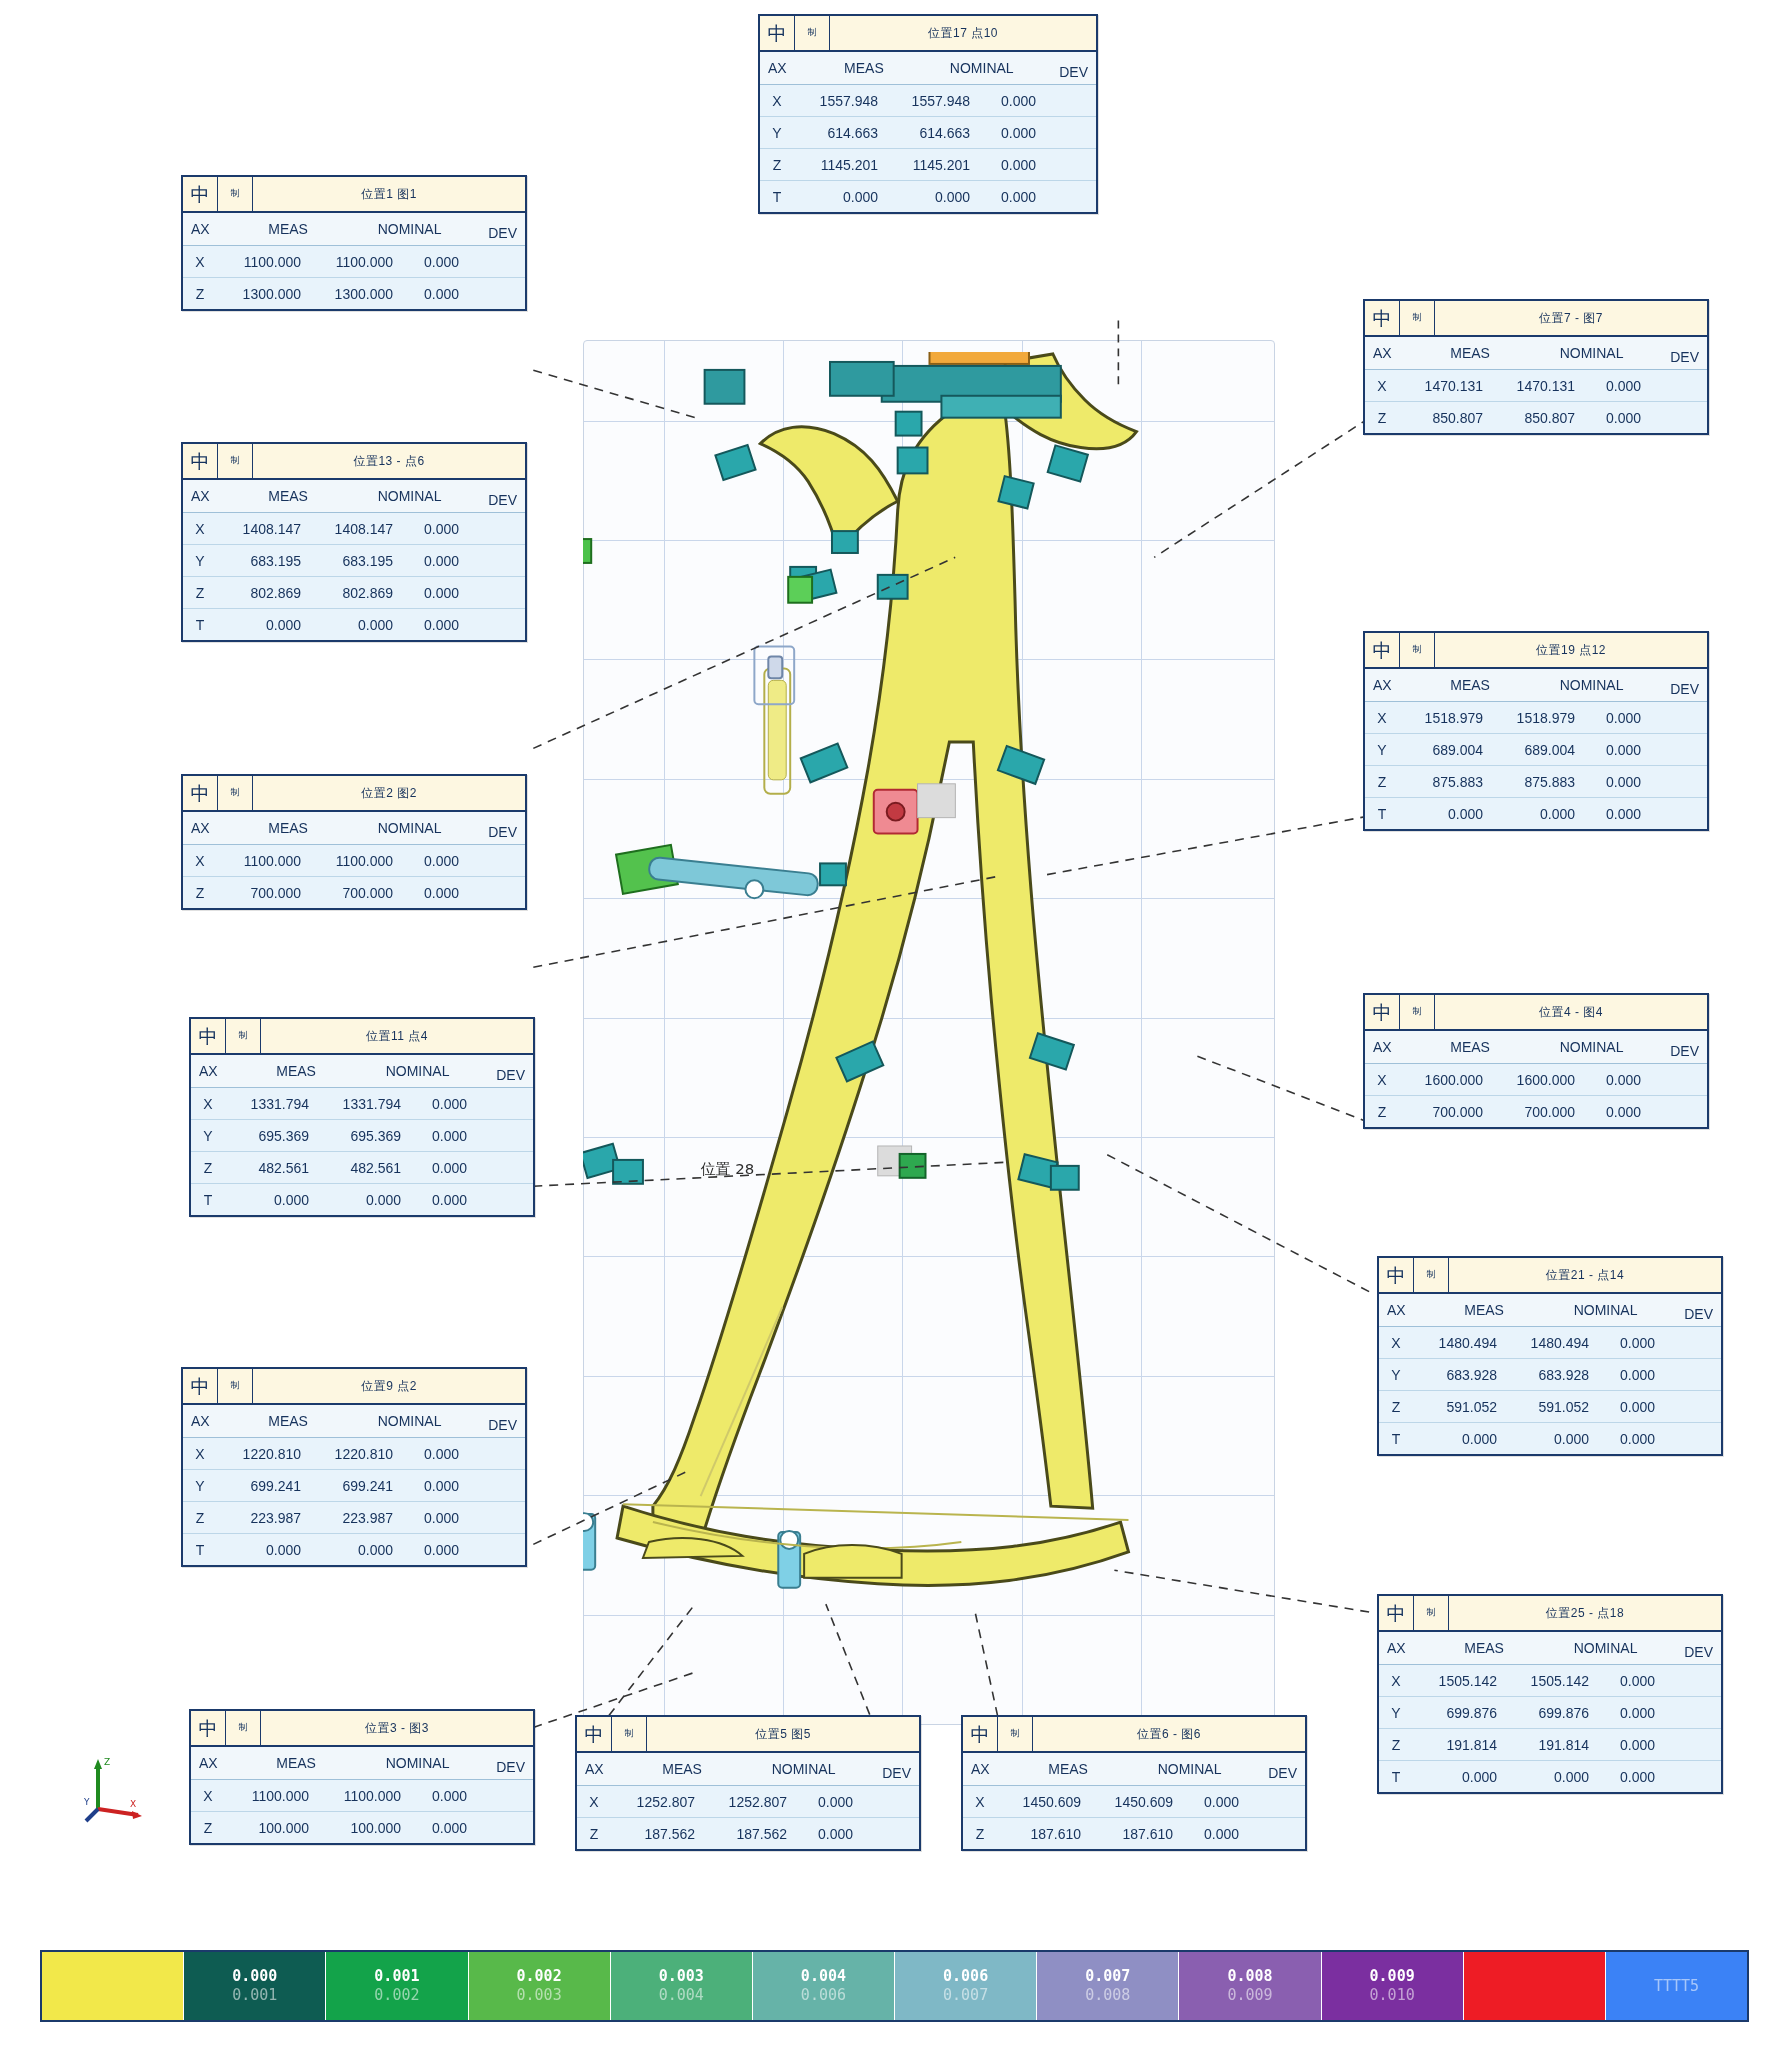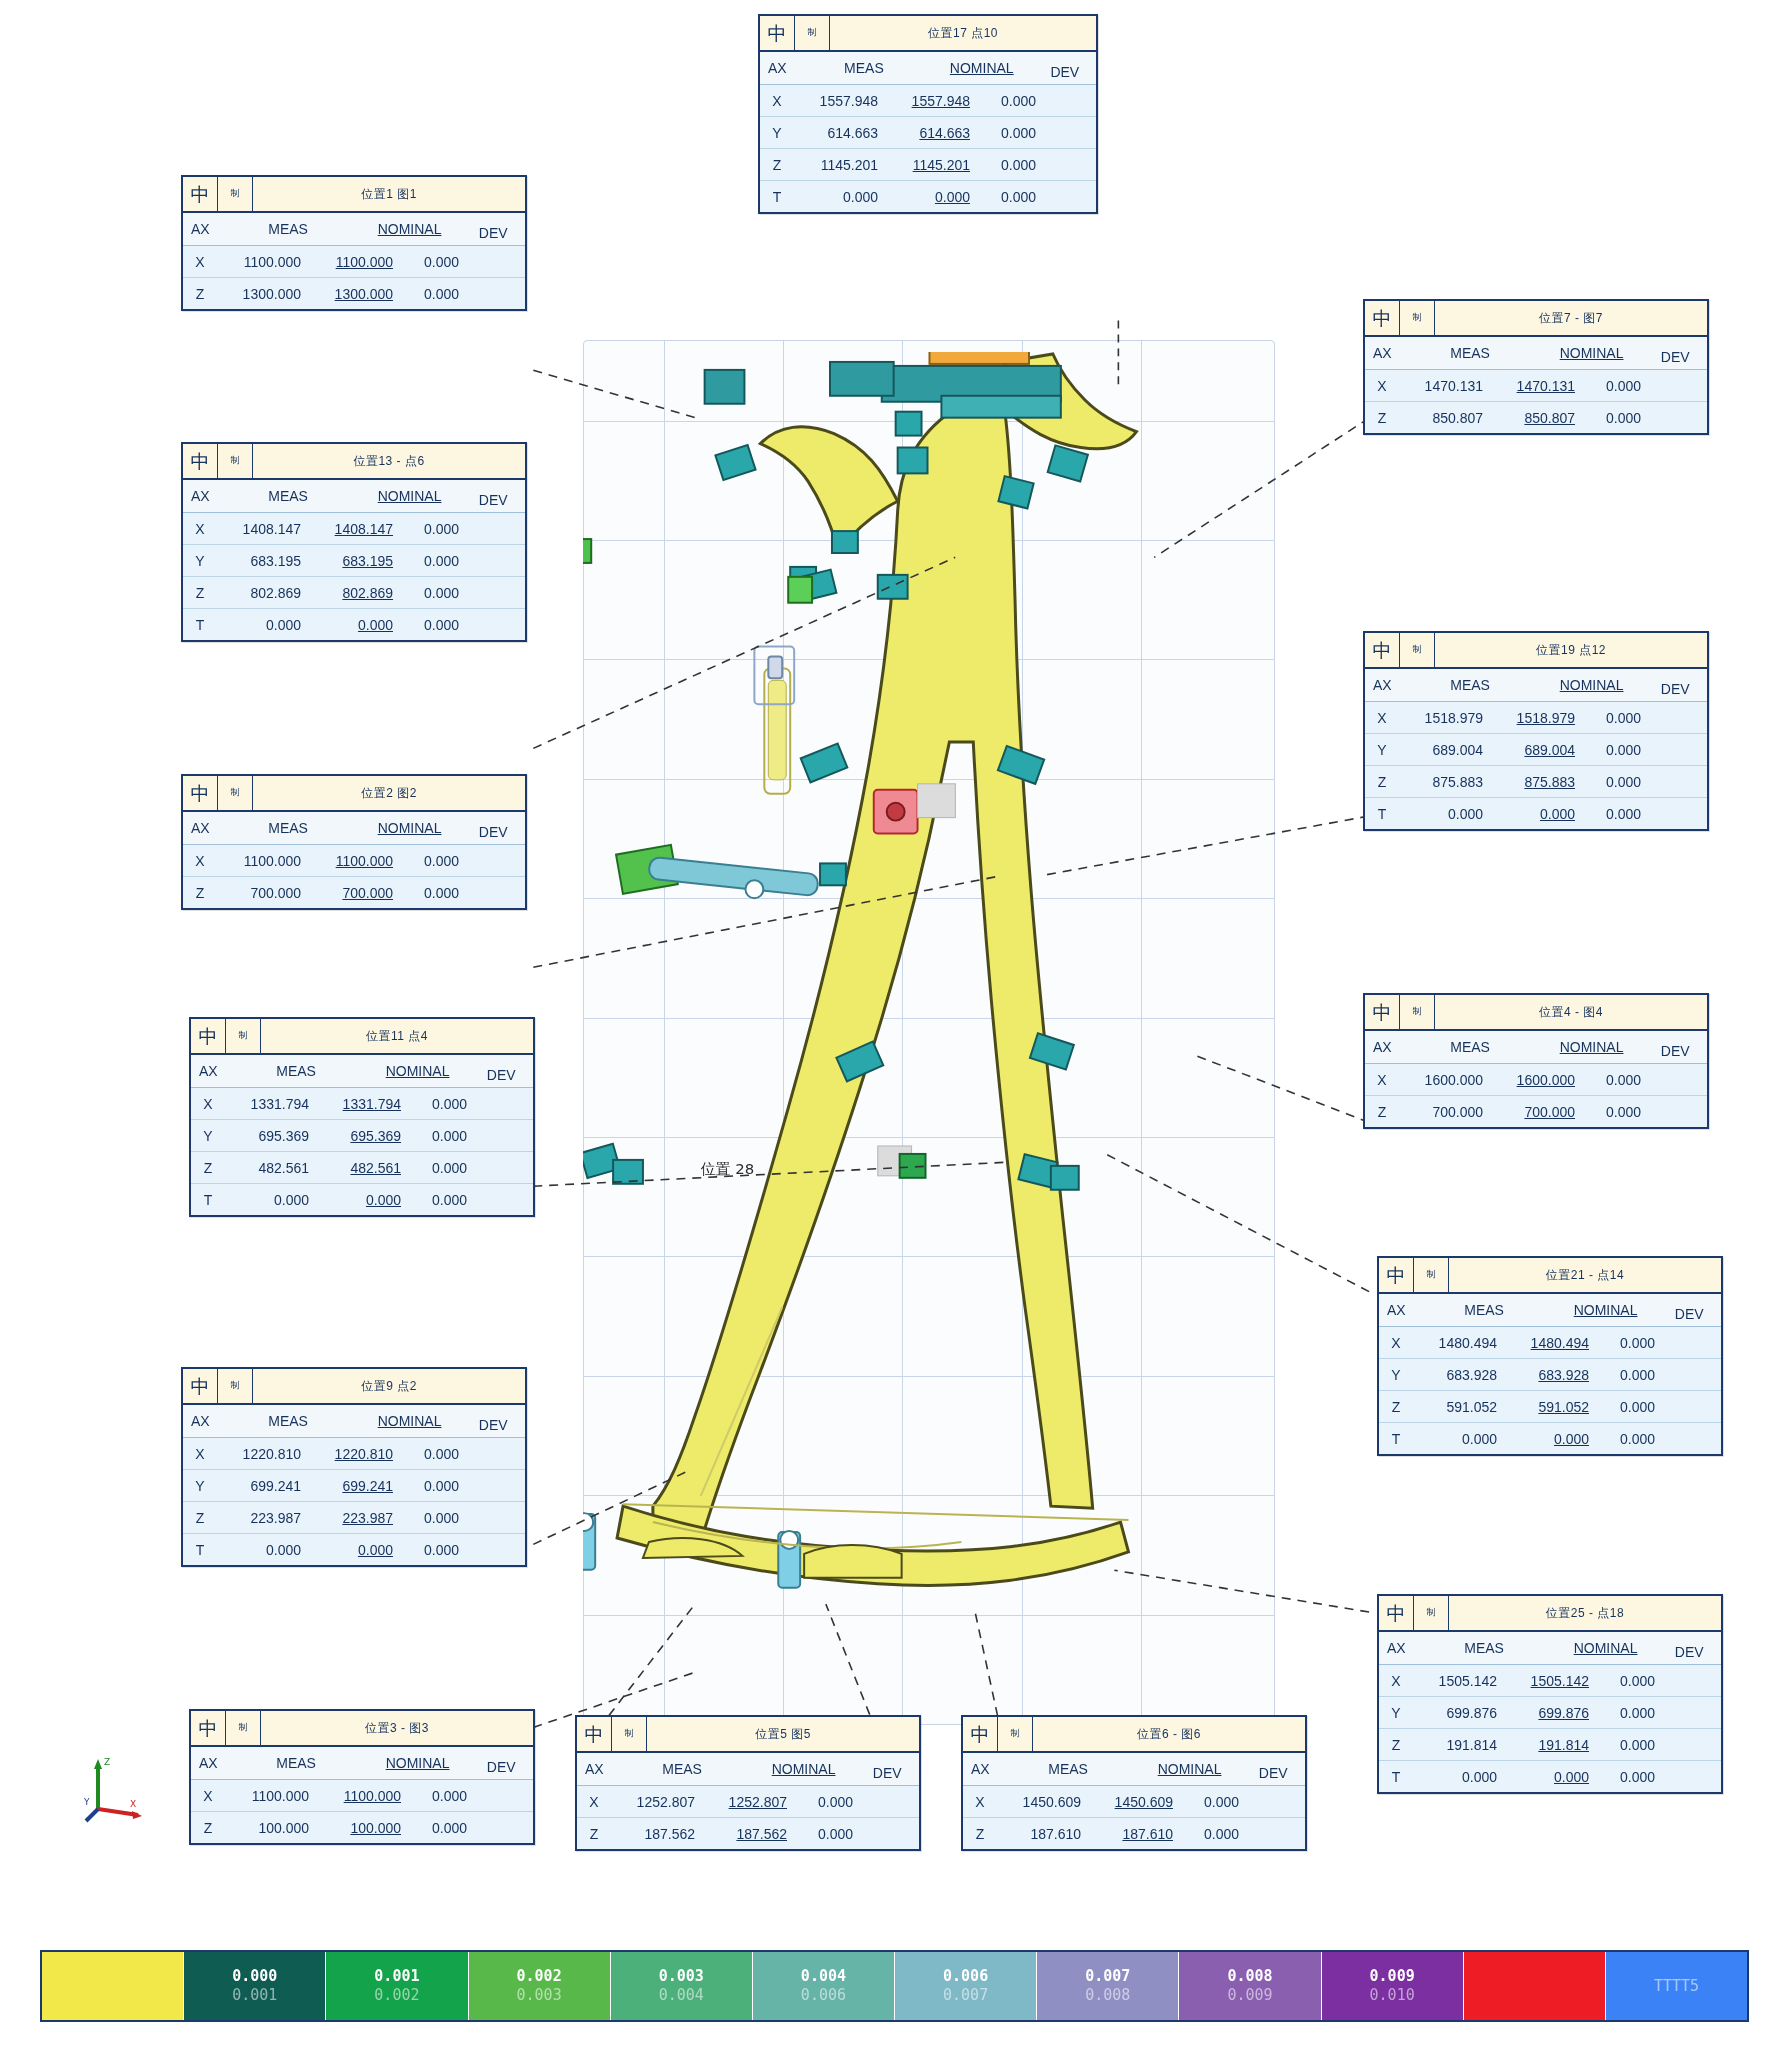--- a/index.html
+++ b/index.html
@@ -110,26 +110,26 @@
     height: 31px;
     align-items: center;
     border-bottom: 1px solid #bcd6e8;
     font-size: 14px;
     color: #16325c;
     background: #e8f3fb;
   }
   .mt-row:last-child { border-bottom: none; }
   .c-ax { width: 34px; text-align: center; }
   .c-meas { width: 84px; text-align: right; }
-  .c-nom  { width: 92px; text-align: right; text-decoration: underline; }
+  .c-nom  { width: 92px; text-align: right; }
   .c-dev  { width: 66px; text-align: right; padding-right: 6px; }
   .mt-colhdr .c-ax { text-align: left; padding-left: 8px; width: 56px; }
   .mt-colhdr .c-meas { width: 62px; text-align: left; }
   .mt-colhdr .c-nom { width: 103px; text-align: right; }
-  .mt-colhdr .c-dev { width: 54px; text-align: center; padding-right: 8px; margin-top: 8px; }
+  .mt-colhdr .c-dev { width: 54px; text-align: right; padding-right: 8px; margin-top: 8px; }
 
   
   .legend {
     position: absolute;
     left: 40px;
     top: 1950px;
     width: 1709px;
     height: 72px;
     border: 2px solid #1b3a6b;
     background: #ffffff;

